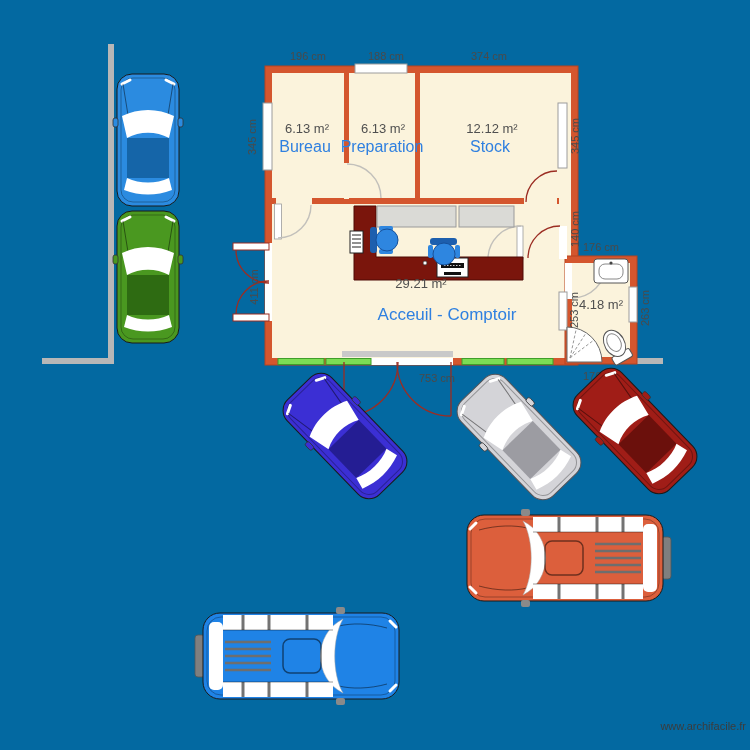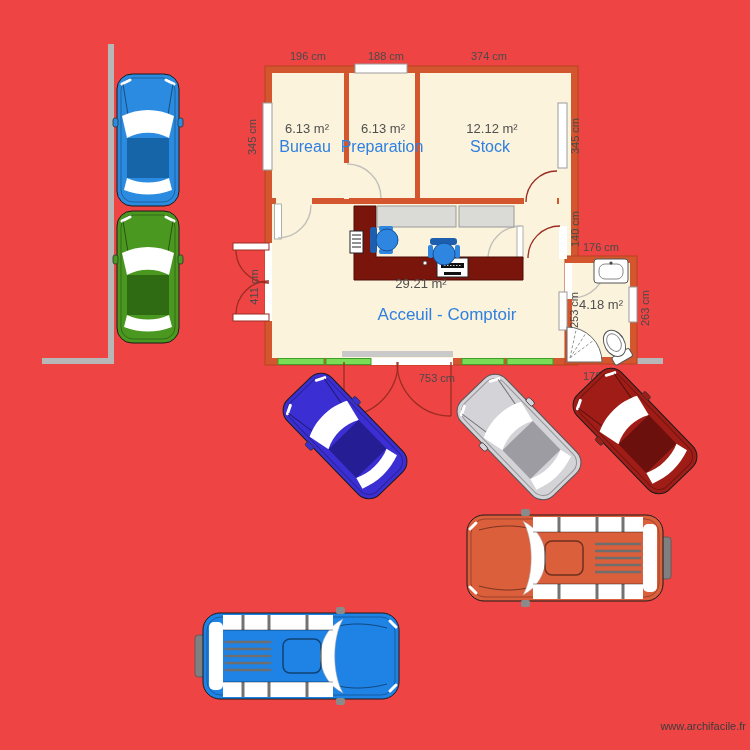--- a/index.html
+++ b/index.html
@@ -1,16 +1,16 @@
 <!DOCTYPE html>
 <html><head>
 <meta charset="utf-8">
 <style>
   html,body{margin:0;padding:0;background:#ffffff;}
-  #stage{position:relative;width:750px;height:750px;background:#ef4444;overflow:hidden;
+  #stage{position:relative;width:750px;height:750px;background:#0369a1;overflow:hidden;
          font-family:"Liberation Sans",sans-serif;}
   svg text{font-family:"Liberation Sans","DejaVu Sans",sans-serif;}
   .dim{font-size:11px;fill:#4a4a4a;}
   .area{font-size:13px;fill:#4f4f4f;}
   .rname{font-size:16px;}
   .rname-big{font-size:17px;}
   .wm{font-size:11px;fill:#3c3c3c;}
   .win{fill:#ffffff;stroke:#9c9c9c;stroke-width:1;}
   .greenwin{fill:#7bdd55;stroke:#3f9e2a;stroke-width:1;}
   .arcg{fill:none;stroke:#c2c0bb;stroke-width:1.4;}

